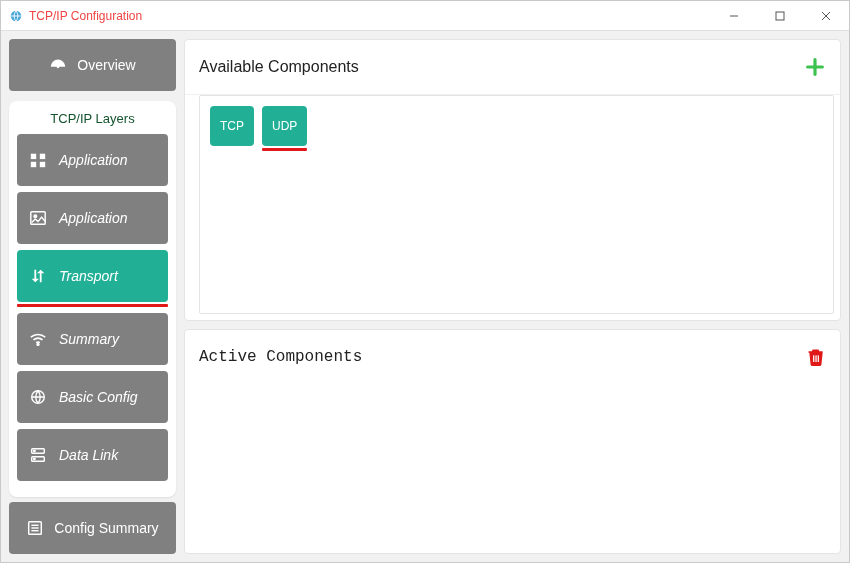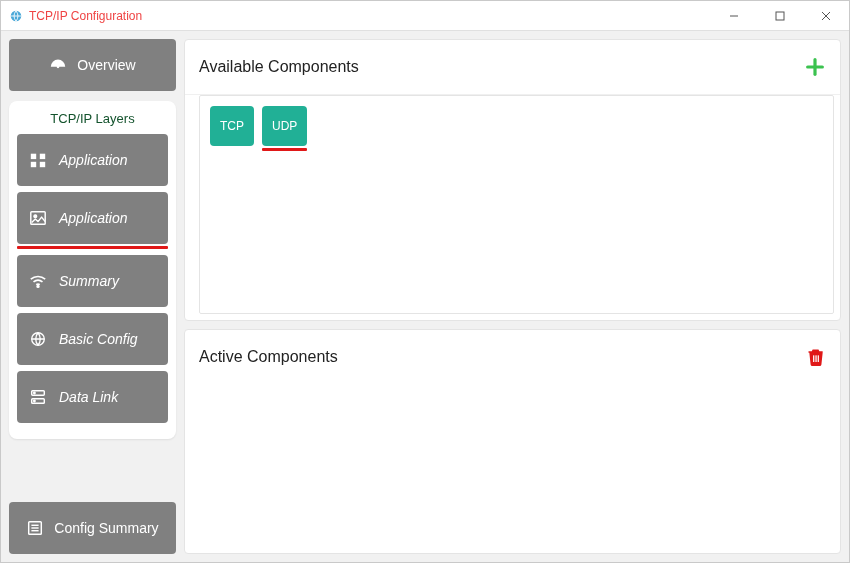--- a/index.html
+++ b/index.html
@@ -22,21 +22,21 @@
   .btn.active { background:#21b096; }
   .card { background:#fff; border-radius:8px; padding:10px 8px; margin-top:10px; box-shadow:0 1px 2px rgba(0,0,0,0.08); }
   .card-title { font-size:13px; color:#14532d; text-align:center; margin-bottom:8px; }
   .layer-btn { width:100%; margin-bottom:6px;font-style:italic; }
   .underline-red { height:3px; background:#e01818; border-radius:1px; margin:-4px 0 6px 0; }
   .spacer { flex:1; }
   
   .main { flex:1; display:flex; flex-direction:column; padding:8px 8px 8px 0; gap:8px; overflow:hidden; }
   .panel { background:#fff; border-radius:4px; border:1px solid #e4e4e4; display:flex; flex-direction:column; overflow:hidden; }
   .panel.avail { height:282px; }
-  .panel.active { flex:1; }
+  .panel.active { flex:1;font-family:Liberation Mono, monospace; }
   .panel-header { height:54px; display:flex; align-items:center; padding:0 14px; font-size:16px; color:#222; }
   .panel-header .hdr-action { margin-left:auto; display:flex; align-items:center; }
   .panel-body { flex:1; padding:0 6px 6px 14px; overflow:hidden; position:relative; border-top:1px solid #f0f0f0; }
   .panel-body-inner { border:1px solid #e4e4e4; border-radius:2px; height:100%; overflow-y:scroll; padding:10px; display:flex; gap:8px; align-items:flex-start; }
   .comp-btn { background:#21b096; color:#fff; border:none; border-radius:4px; font-size:12px; padding:0 10px; height:40px; display:flex; align-items:center; justify-content:center; min-width:44px; cursor:pointer; }
   .comp-wrap { display:flex; flex-direction:column; align-items:stretch; }
   .comp-underline { height:3px; background:#e01818; border-radius:1px; margin-top:2px; }
   .plus-icon svg { width:22px; height:22px; }
   .trash-icon svg { width:20px; height:20px; }
   
@@ -110,20 +110,28 @@
           <span class="icon">
             <svg viewBox="0 0 20 20" fill="none" stroke="#fff" stroke-width="1.6">
                 <rect x="2" y="3" width="16" height="14" rx="1"></rect>
                 <circle cx="7" cy="8" r="1.5" fill="#fff"></circle>
                 <path d="M3 15l4-4 3 3 4-5 4 5" stroke-linejoin="round"></path>
               </svg>
           </span>
           <span>Application</span>
         </button>
 
+        <button class="btn layer-btn active">
+          <span class="icon">
+            <svg viewBox="0 0 20 20" fill="#fff">
+                <path d="M6 3l0 10-3 0 4 4 4-4-3 0 0-10zM14 17l0-10 3 0-4-4-4 4 3 0 0 10z"></path>
+              </svg>
+          </span>
+          <span>Transport</span>
+        </button>
         <div class="underline-red"></div>
 
         <button class="btn layer-btn">
           <span class="icon">
             <svg viewBox="0 0 20 20" fill="none" stroke="#fff" stroke-width="1.8">
                 <path d="M2 8a12 12 0 0116 0"></path>
                 <path d="M5 11a8 8 0 0110 0"></path>
                 <path d="M8 14a4 4 0 014 0"></path>
                 <circle cx="10" cy="16" r="1" fill="#fff"></circle>
               </svg>

